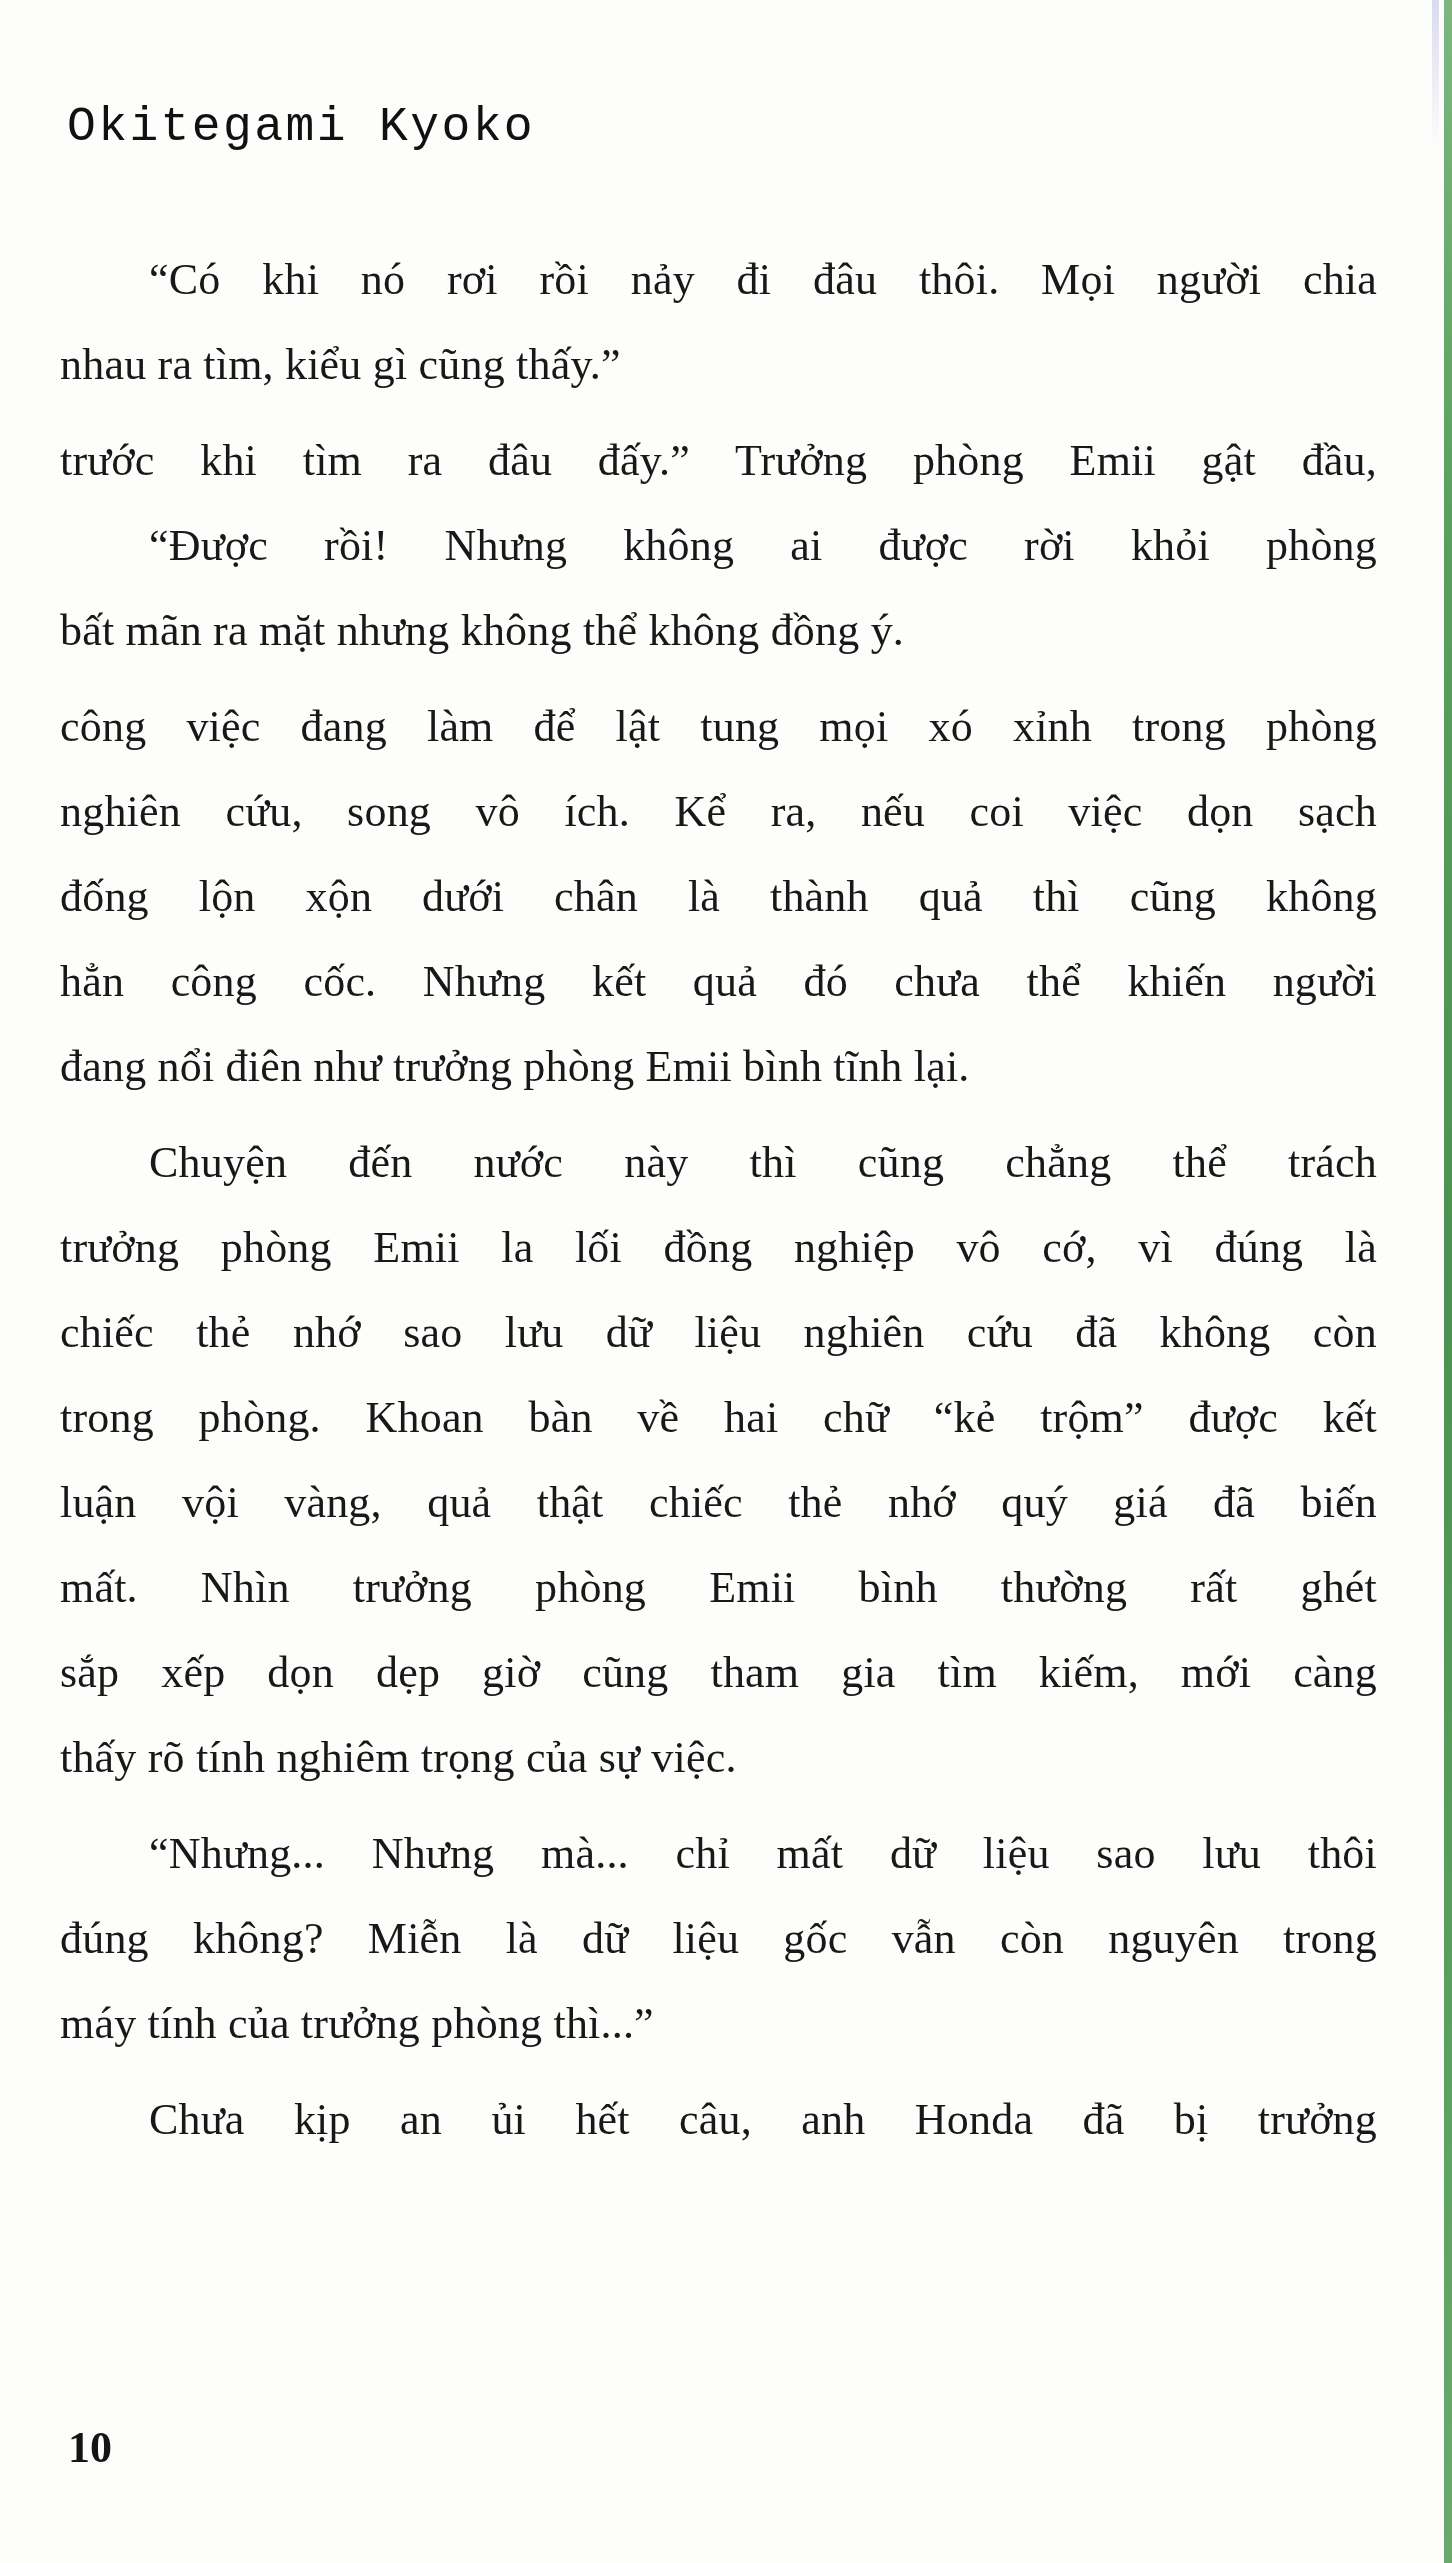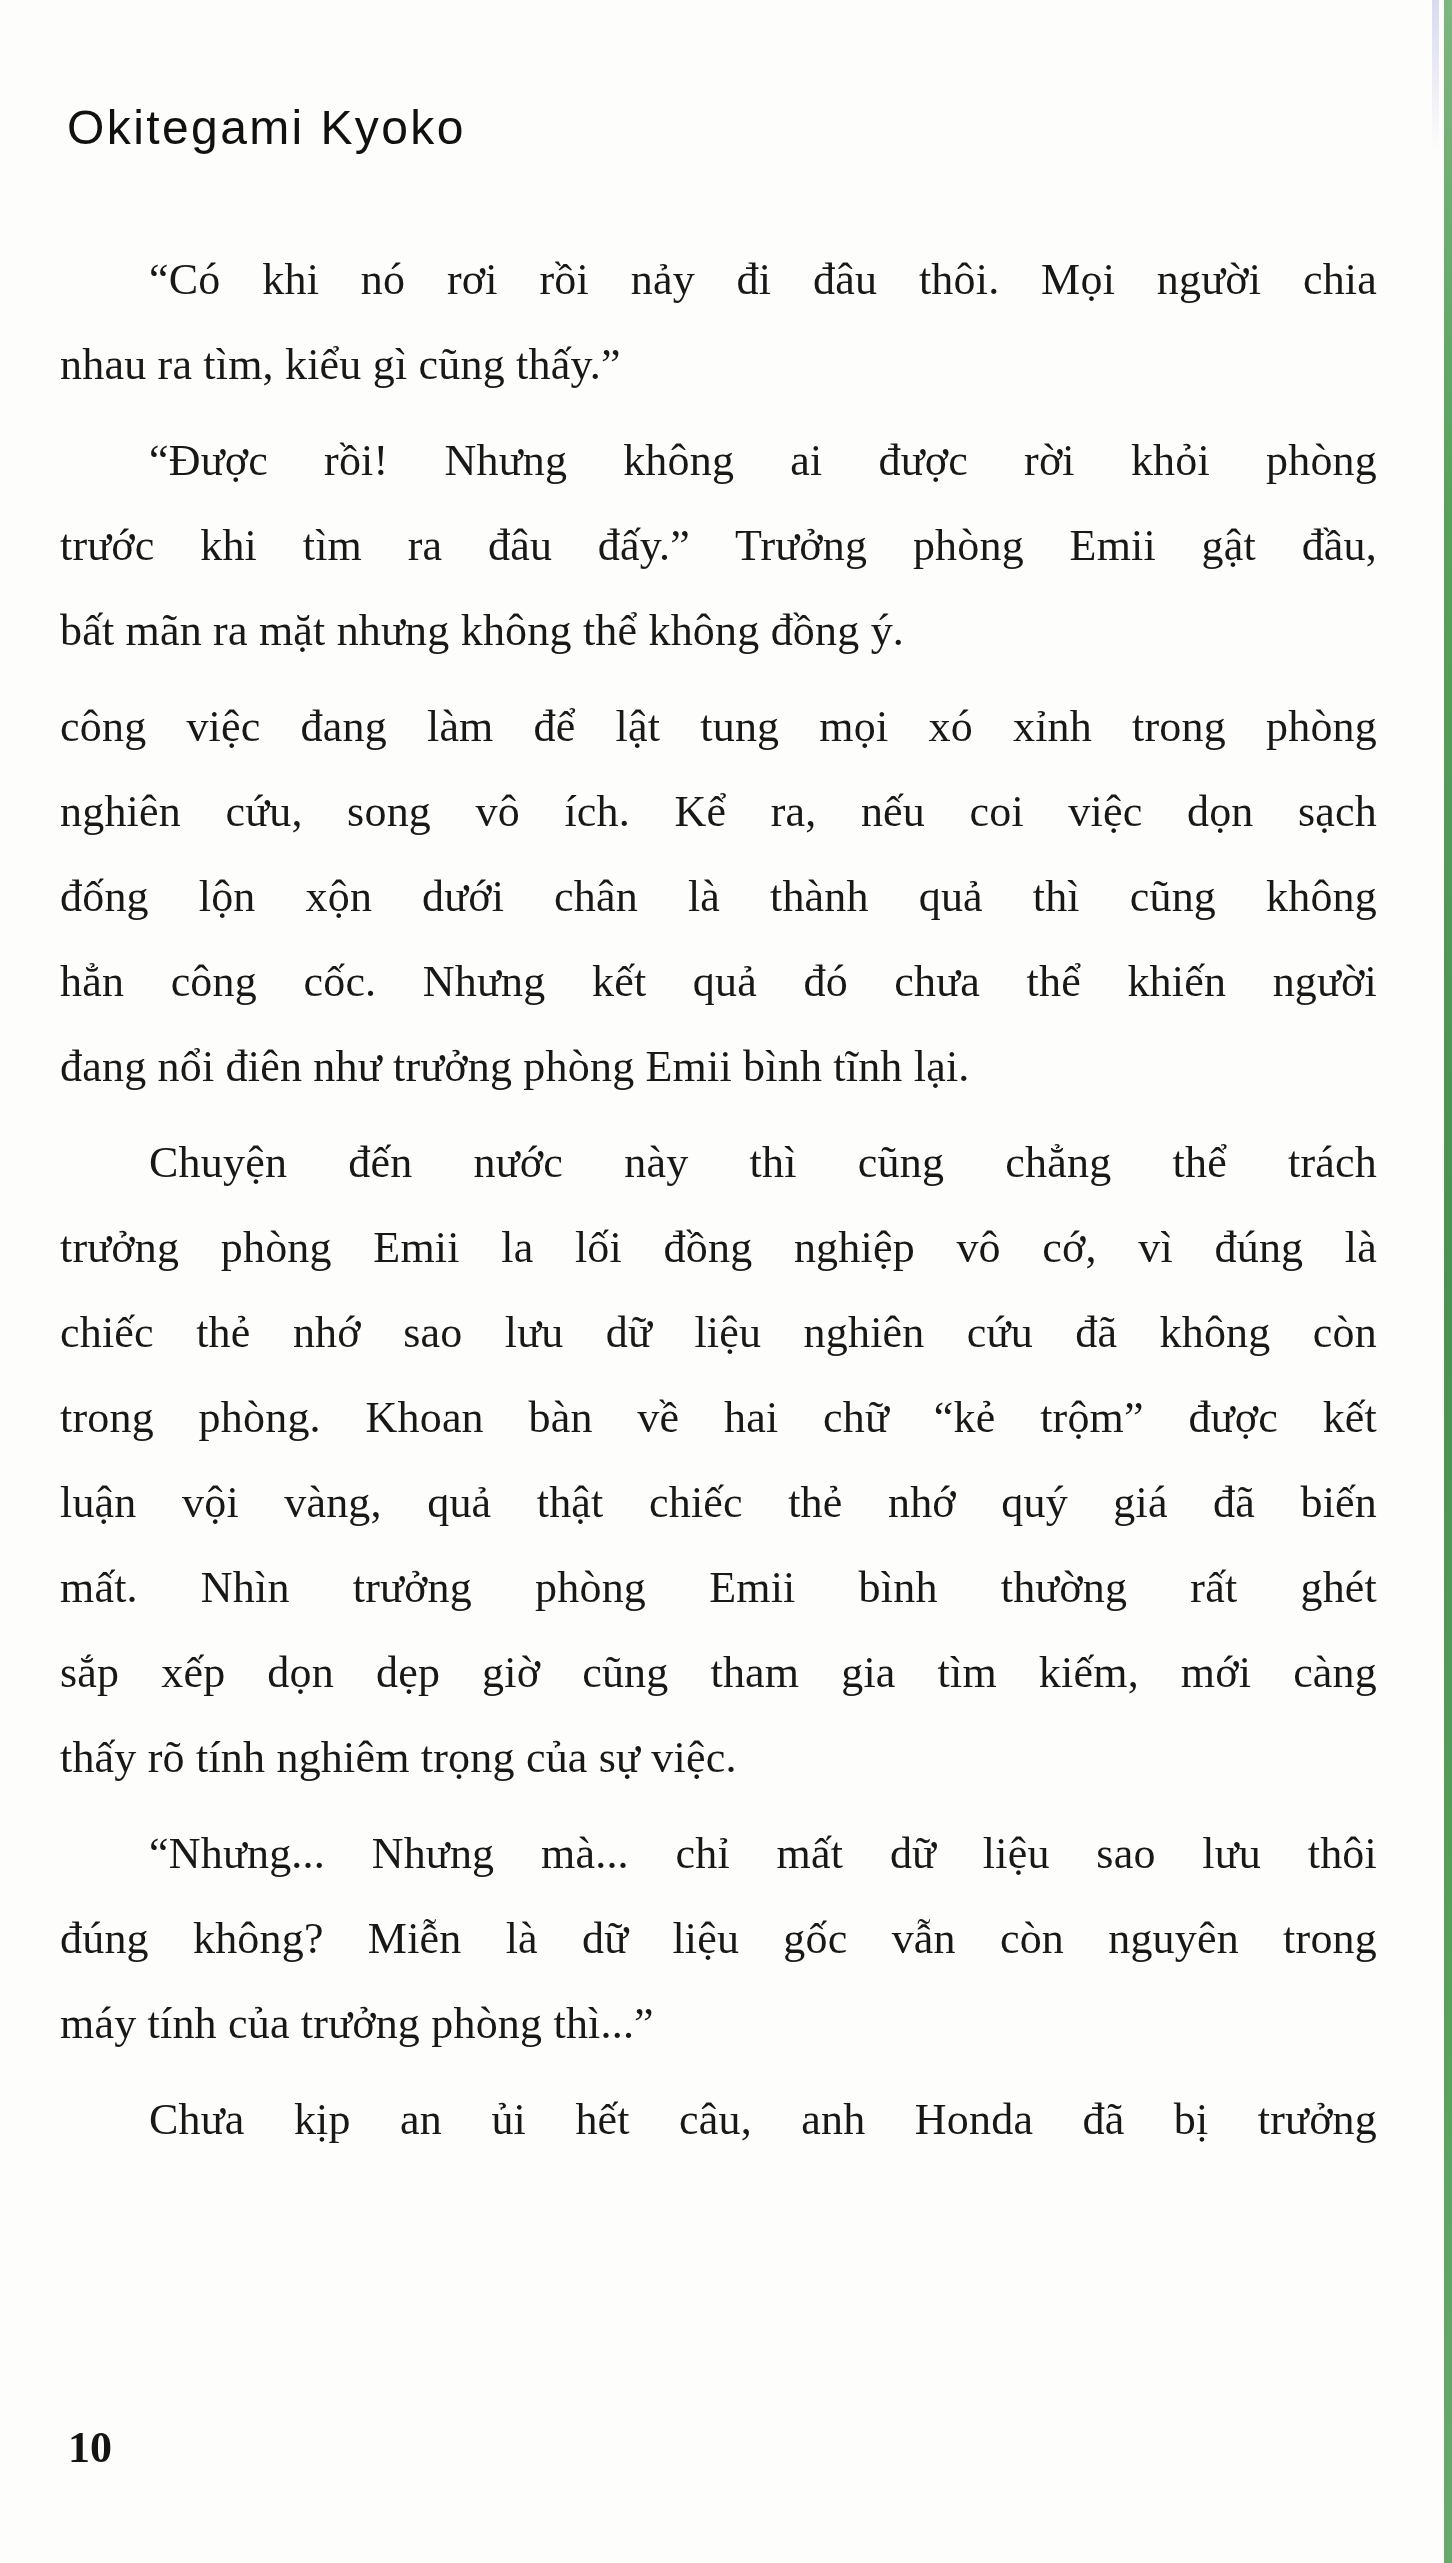--- a/index.html
+++ b/index.html
@@ -19,21 +19,21 @@
     font-family: "Liberation Serif", "DejaVu Serif", serif;
   }
   .page {
     position: absolute;
     inset: 0;
   }
   .book-header {
     position: absolute;
     left: 67px;
     top: 100px;
-    font-family: Liberation Sans, sans-serif;
+    font-family: Liberation Mono, monospace;
     font-size: 48px;
     font-weight: 500;
     letter-spacing: 2.4px;
     color: #111;
     white-space: nowrap;
   }
   .body-text {
     position: absolute;
     left: 60px;
     top: 237px;
@@ -92,22 +92,22 @@
 <div class="page">
 
   <div class="book-header">Okitegami Kyoko</div>
 
   <div class="body-text">
       <p class="para">
         <span class="line first">“Có khi nó rơi rồi nảy đi đâu thôi. Mọi người chia</span>
         <span class="line last">nhau ra tìm, kiểu gì cũng thấy.”</span>
       </p>
       <p class="para">
+        <span class="line">trước khi tìm ra đâu đấy.” Trưởng phòng Emii gật đầu,</span>
         <span class="line first">“Được rồi! Nhưng không ai được rời khỏi phòng</span>
-        <span class="line">trước khi tìm ra đâu đấy.” Trưởng phòng Emii gật đầu,</span>
         <span class="line last">bất mãn ra mặt nhưng không thể không đồng ý.</span>
       </p>
       <p class="para">
         <span class="line">công việc đang làm để lật tung mọi xó xỉnh trong phòng</span>
         <span class="line">nghiên cứu, song vô ích. Kể ra, nếu coi việc dọn sạch</span>
         <span class="line">đống lộn xộn dưới chân là thành quả thì cũng không</span>
         <span class="line">hẳn công cốc. Nhưng kết quả đó chưa thể khiến người</span>
         <span class="line last">đang nổi điên như trưởng phòng Emii bình tĩnh lại.</span>
       </p>
       <p class="para">

